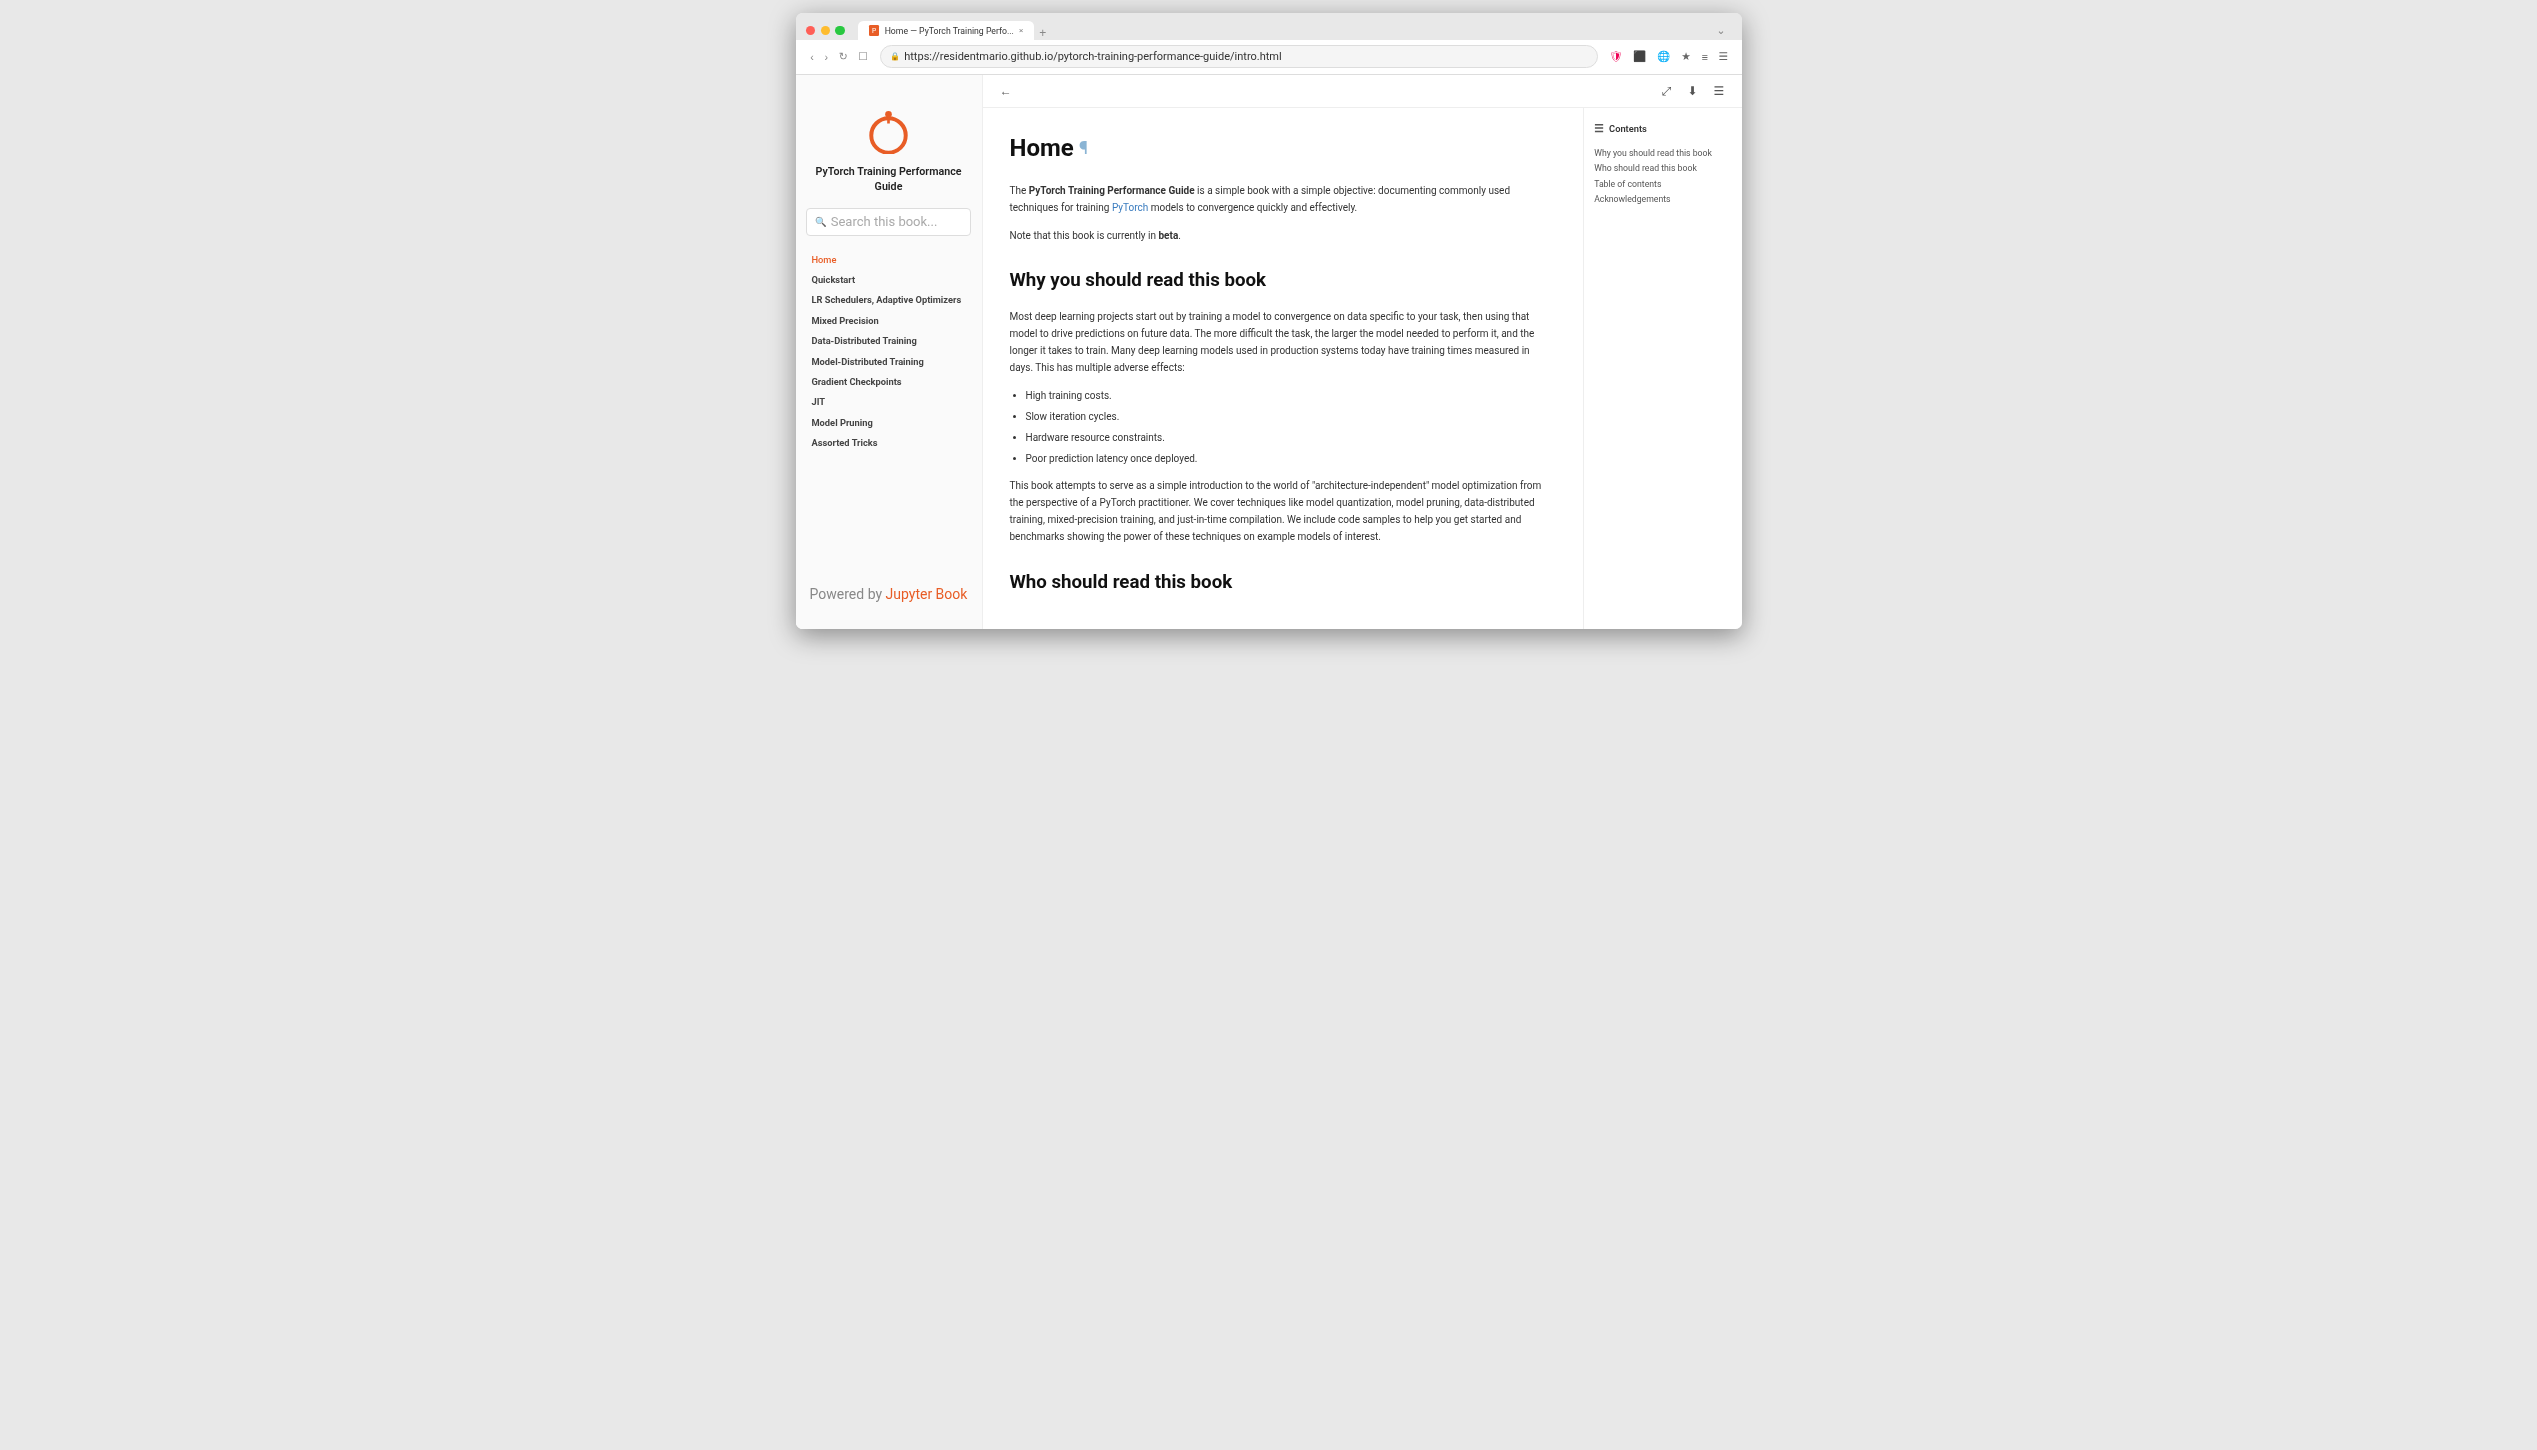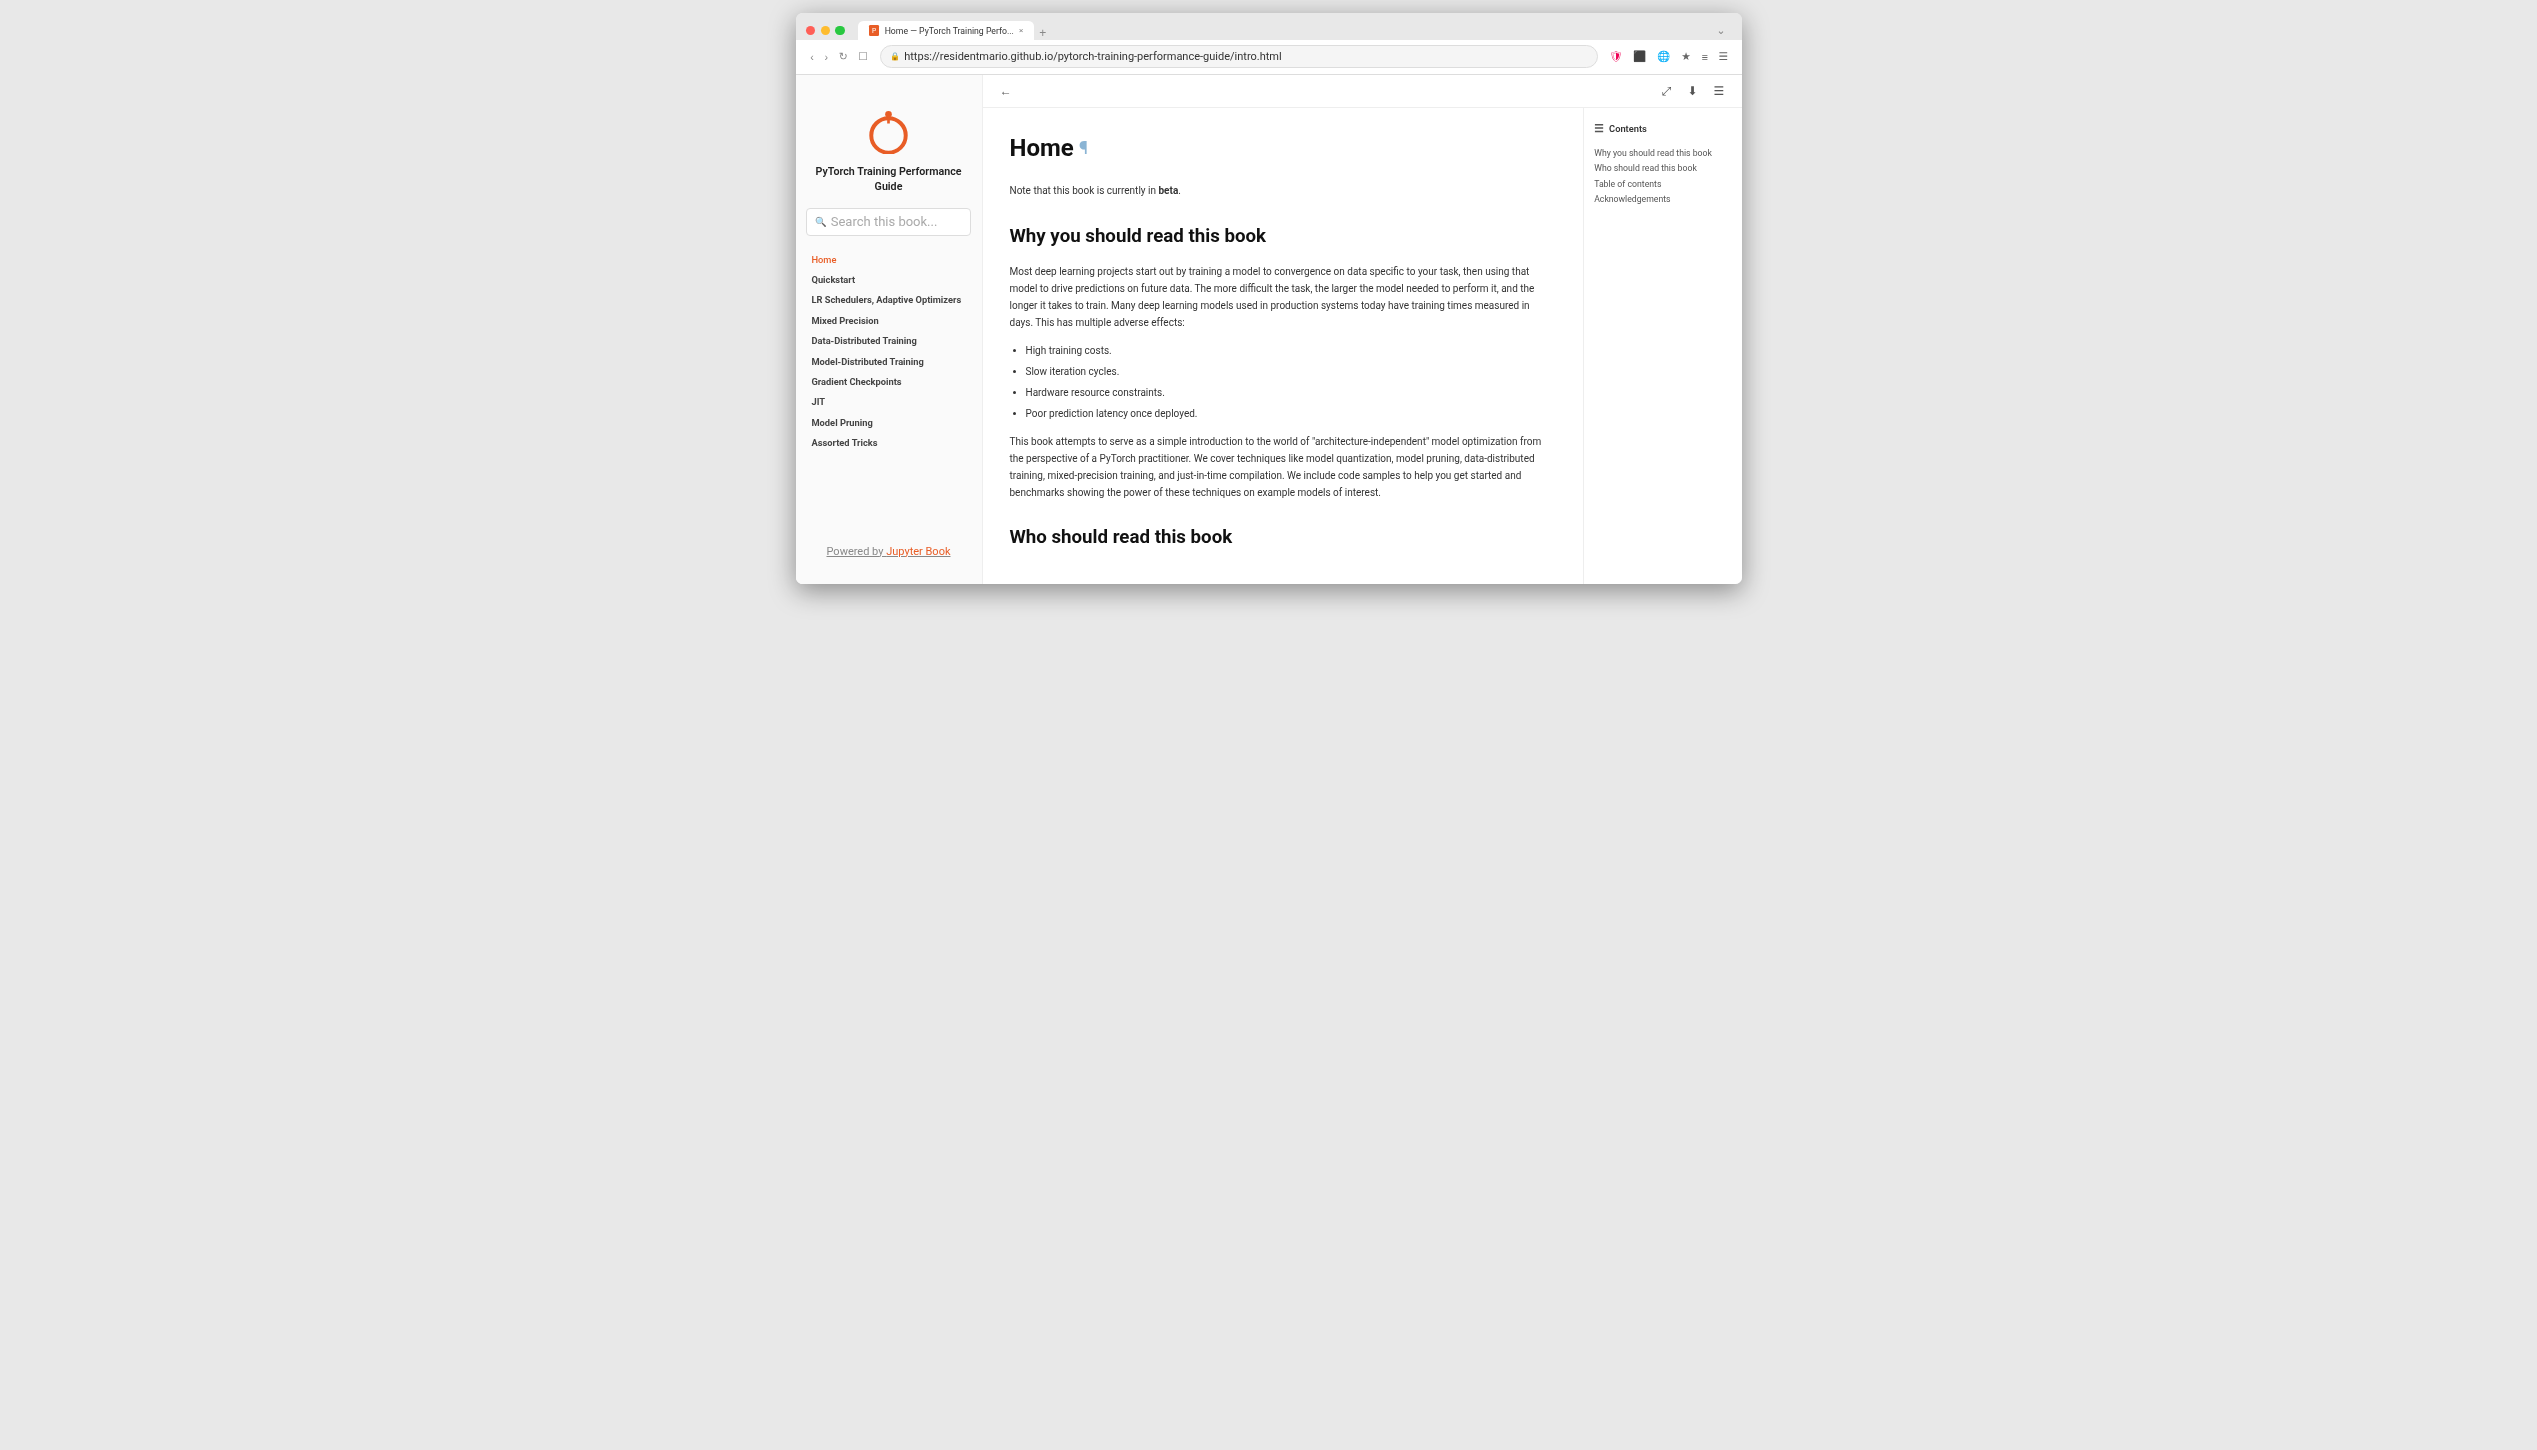--- a/index.html
+++ b/index.html
@@ -225,24 +225,23 @@
     }
 
     .sidebar-nav-item.active {
       color: #e85d26;
       font-weight: 500;
     }
 
     .sidebar-footer {
       margin-top: auto;
       padding: 13.3px;
-      font-size: 11px;
+      font-size: 14px;
       color: #888;
       text-align: center;
-      text-decoration: underline;
     }
 
     .sidebar-footer a {
       color: #e85d26;
       text-decoration: none;
     }
 
     
     .main-area {
       flex: 1;
@@ -464,20 +463,23 @@
       </div>
 
       <div class="main-content">
 
         <div class="article">
           <h1>
             <span>Home</span>
             <span class="pilcrow">¶</span>
           </h1>
 
+          <p>
+            <span>The </span><span class="bold">PyTorch Training Performance Guide</span><span> is a simple book with a simple objective: documenting commonly used techniques for training </span><a>PyTorch</a><span> models to convergence quickly and effectively.</span>
+          </p>
 
           <p>
             <span>Note that this book is currently in </span><span class="bold">beta</span><span>.</span>
           </p>
 
           <h2>Why you should read this book</h2>
 
           <p>Most deep learning projects start out by training a model to convergence on data specific to your task, then using that model to drive predictions on future data. The more difficult the task, the larger the model needed to perform it, and the longer it takes to train. Many deep learning models used in production systems today have training times measured in days. This has multiple adverse effects:</p>
 
           <ul>

